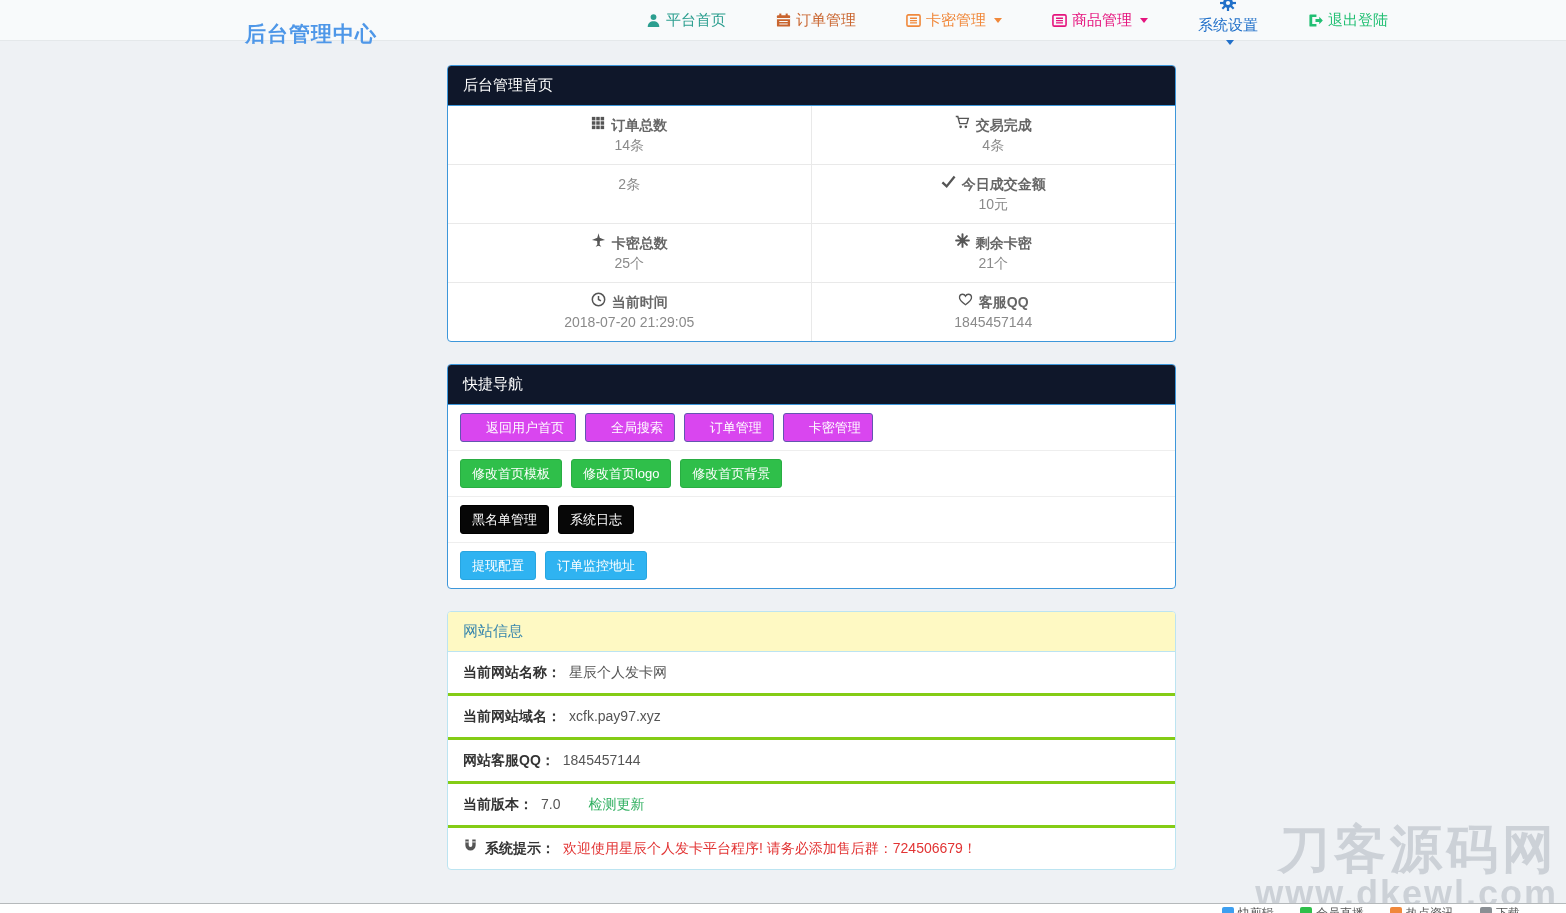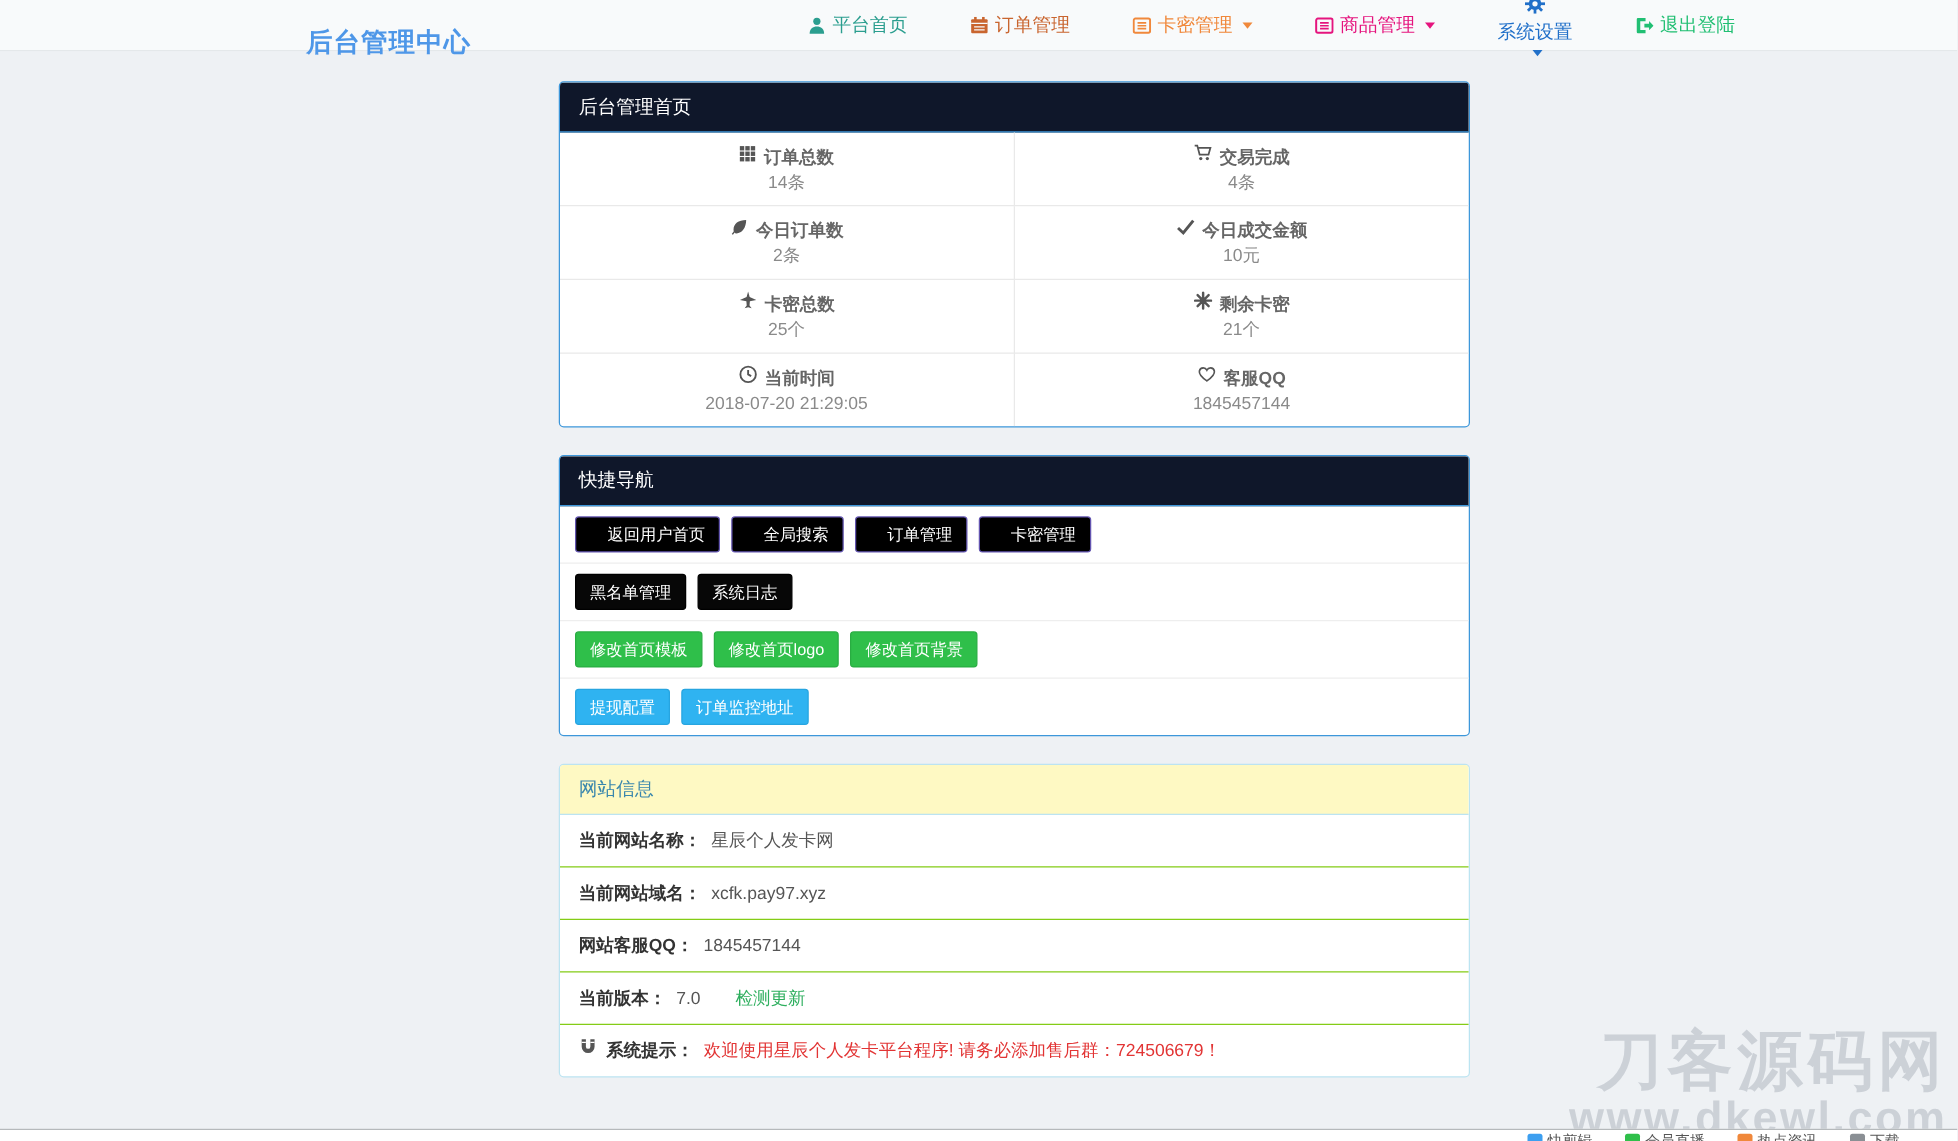--- a/index.html
+++ b/index.html
@@ -40,26 +40,26 @@
   .stat-cell.last { border-bottom:none; }
   .stat-label { display:flex; align-items:flex-start; justify-content:center; gap:6px;
                 font-weight:bold; color:#666; line-height:20px; }
   .stat-label svg { color:#555; }
   .stat-value { color:#8a8a8a; line-height:19px; margin-top:1px; }
   
   .qn-row { padding:8px 12px; border-bottom:1px solid #eeeeee; }
   .qn-row.last { border-bottom:none; }
   .btn { display:inline-block; color:#fff; font-size:13px; padding:6px 11px;
          border-radius:3px; margin-right:5px; cursor:pointer; line-height:15px; }
-  .btn-purple { background:#000000; border:1px solid #6355b0;padding-left:25px; }
+  .btn-purple { background:#d946ef; border:1px solid #6355b0;padding-left:25px; }
   .btn-black  { background:#070707; border:1px solid #000; }
   .btn-green  { background:#2fbf4a; border:1px solid #29ad42; }
   .btn-sky    { background:#2fb3f1; border:1px solid #27a5e0; }
   
-  .si-row { padding:10px 15px; border-bottom:1px solid #84cc16; line-height:21px; display:flex; align-items:center; }
+  .si-row { padding:10px 15px; border-bottom:3px solid #84cc16; line-height:21px; display:flex; align-items:center; }
   .si-row.last { border-bottom:none; }
   .si-label { font-weight:bold; color:#333; margin-right:8px; white-space:nowrap; }
   .si-value { color:#555; }
   .si-link { color:#2faf5f; margin-left:28px; cursor:pointer; }
   .si-alert { color:#e23434; }
   .si-row svg { margin-right:7px; color:#555; flex:none; }
   
   .watermark { position:absolute; right:8px; bottom:0; text-align:right;
                color:rgba(125,136,148,0.30); font-weight:bold; line-height:1.02;
                pointer-events:none; z-index:1; }
@@ -184,27 +184,20 @@
                 <path d="M0.8 1.6h2.2l2 7.6h7.6l1.6-5.6H4.2" fill="none" stroke="currentColor" stroke-width="1.5"></path>
                 <circle cx="6" cy="12.6" r="1.4" fill="currentColor"></circle>
                 <circle cx="11.6" cy="12.6" r="1.4" fill="currentColor"></circle>
               </svg></span>
           <span>交易完成</span>
         </div>
         <div class="stat-value">4条</div>
       </div>
 
       <div class="stat-cell left">
-        <div class="stat-label">
-          <span><svg width="15" height="15" viewBox="0 0 16 16">
-                <path d="M13.8 2.2C7.2 2.2 3 5.4 3 10.4c0 1.7 0.9 3.2 2.6 3.2 4.6 0 8.2-4.8 8.2-11.4z" fill="currentColor"></path>
-                <path d="M2 14.5C3.2 12.6 4.6 11 6.4 9.4" stroke="currentColor" stroke-width="1.2" fill="none"></path>
-              </svg></span>
-          <span>今日订单数</span>
-        </div>
         <div class="stat-value">2条</div>
       </div>
 
       <div class="stat-cell">
         <div class="stat-label">
           <span><svg width="15" height="15" viewBox="0 0 16 16">
                 <path d="M1.5 9 6 13.2 14.5 2.6" fill="none" stroke="currentColor" stroke-width="2.5"></path>
               </svg></span>
           <span>今日成交金额</span>
         </div>
@@ -262,28 +255,28 @@
     <div class="panel-hd">快捷导航</div>
 
     <div class="qn-row">
       <span class="btn btn-purple">返回用户首页</span>
       <span class="btn btn-purple">全局搜索</span>
       <span class="btn btn-purple">订单管理</span>
       <span class="btn btn-purple">卡密管理</span>
     </div>
 
     <div class="qn-row">
-      <span class="btn btn-black">黑名单管理</span>
-      <span class="btn btn-black">系统日志</span>
-    </div>
-
-    <div class="qn-row">
       <span class="btn btn-green">修改首页模板</span>
       <span class="btn btn-green">修改首页logo</span>
       <span class="btn btn-green">修改首页背景</span>
+    </div>
+
+    <div class="qn-row">
+      <span class="btn btn-black">黑名单管理</span>
+      <span class="btn btn-black">系统日志</span>
     </div>
 
     <div class="qn-row last">
       <span class="btn btn-sky">提现配置</span>
       <span class="btn btn-sky">订单监控地址</span>
     </div>
   </div>
 
   <div class="panel info">
     <div class="panel-hd">网站信息</div>

